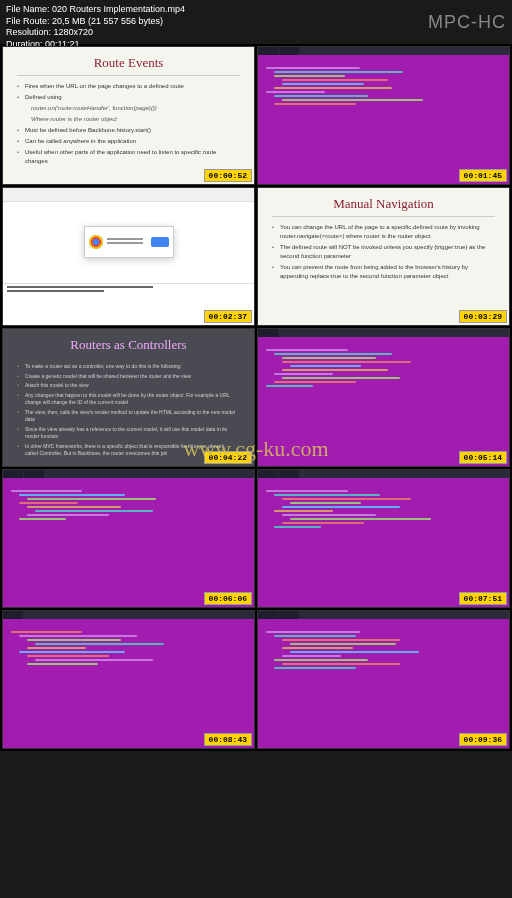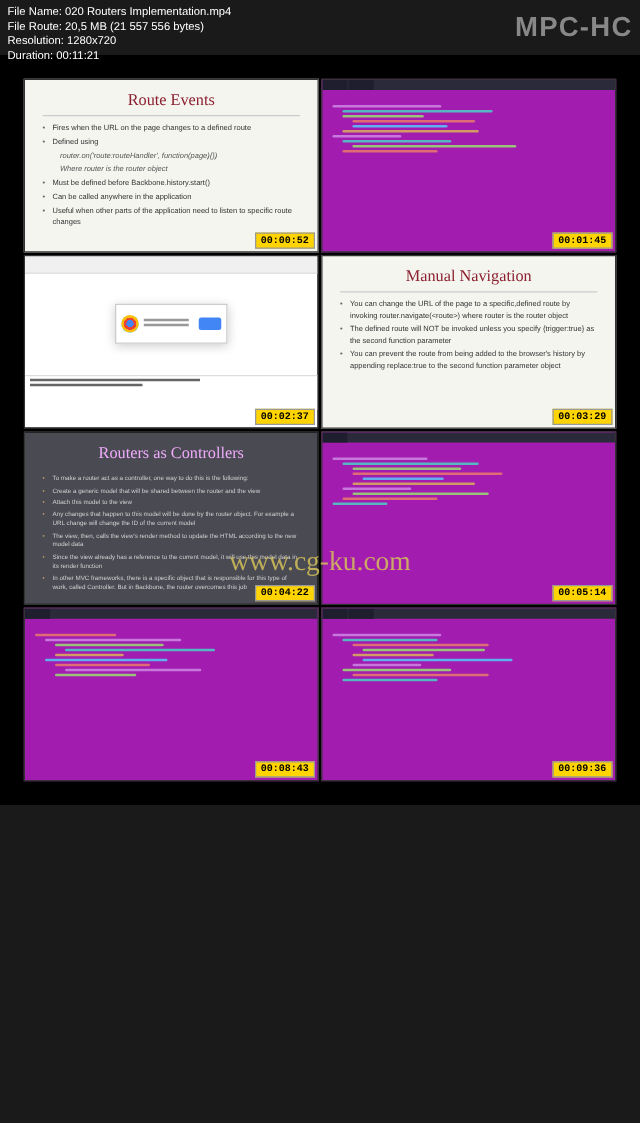--- a/index.html
+++ b/index.html
@@ -1,20 +1,20 @@
 <!DOCTYPE html>
 <html><head>
 <meta charset="utf-8">
 <style>
 *{margin:0;padding:0;box-sizing:border-box}
 body{width:512px;height:898px;background:#1a1a1a;font-family:Arial,sans-serif;overflow:hidden;position:relative}
 .header{background:#1a1a1a;color:#fff;padding:4px 6px;display:flex;justify-content:space-between;align-items:flex-start;height:44px}
 .header-info{font-size:9px;line-height:1.3}
-.header-logo{font-size:22px;font-weight:bold;letter-spacing:1px;color:#888;align-self:center}
-.grid{display:grid;grid-template-columns:1fr 1fr;gap:2px;padding:19px;background:#000}
+.header-logo{font-size:18px;font-weight:normal;letter-spacing:1px;color:#888;align-self:center}
+.grid{display:grid;grid-template-columns:1fr 1fr;gap:2px;padding:2px;background:#000}
 .thumb{background:#f5f5f0;height:139px;position:relative;overflow:hidden;border:1px solid #333}
 .thumb.code{background:#a21caf}
 .slide{padding:8px 14px}
 .slide-title{color:#8b2030;font-family:Georgia,serif;font-size:13px;text-align:center;margin-bottom:6px;border-bottom:1px solid #ccc;padding-bottom:4px}
 .slide-bullets{list-style:none;font-size:6px;color:#333;line-height:1.5}
 .slide-bullets li{padding-left:8px;position:relative;margin-bottom:2px}
 .slide-bullets li:before{content:"•";position:absolute;left:0;color:#666}
 .slide-bullets .sub{padding-left:14px;font-style:italic;color:#555}
 .slide-bullets .sub:before{content:""}
 .slide.dark{background:#4a4a52}
@@ -149,22 +149,58 @@
       <div class="code-line" style="width:30%;background:#61afef;margin-left:24px"></div>
       <div class="code-line" style="width:45%;background:#d19a66;margin-left:16px"></div>
       <div class="code-line" style="width:25%;background:#c678dd;margin-left:8px"></div>
       <div class="code-line" style="width:50%;background:#98c379;margin-left:16px"></div>
       <div class="code-line" style="width:35%;background:#e06c75;margin-left:8px"></div>
       <div class="code-line" style="width:20%;background:#56b6c2"></div>
     </div>
     <div class="timestamp">00:05:14</div>
   </div>
 
-
-
+  <div class="thumb code">
+    <div class="code-tabs">
+        <div class="code-tab"></div>
+        <div class="code-tab"></div>
+      </div>
+    <div class="code-lines">
+      <div class="code-line" style="width:30%;background:#c678dd"></div>
+      <div class="code-line" style="width:45%;background:#61afef;margin-left:8px"></div>
+      <div class="code-line" style="width:55%;background:#98c379;margin-left:16px"></div>
+      <div class="code-line" style="width:25%;background:#e06c75;margin-left:8px"></div>
+      <div class="code-line" style="width:40%;background:#d19a66;margin-left:16px"></div>
+      <div class="code-line" style="width:50%;background:#56b6c2;margin-left:24px"></div>
+      <div class="code-line" style="width:35%;background:#c678dd;margin-left:16px"></div>
+      <div class="code-line" style="width:20%;background:#98c379;margin-left:8px"></div>
+    </div>
+    <div class="timestamp">00:06:06</div>
+  </div>
+
+
+  <div class="thumb code">
+    <div class="code-tabs">
+        <div class="code-tab"></div>
+        <div class="code-tab"></div>
+      </div>
+    <div class="code-lines">
+      <div class="code-line" style="width:35%;background:#c678dd"></div>
+      <div class="code-line" style="width:45%;background:#56b6c2;margin-left:8px"></div>
+      <div class="code-line" style="width:55%;background:#e06c75;margin-left:16px"></div>
+      <div class="code-line" style="width:30%;background:#98c379;margin-left:24px"></div>
+      <div class="code-line" style="width:50%;background:#61afef;margin-left:16px"></div>
+      <div class="code-line" style="width:25%;background:#d19a66;margin-left:8px"></div>
+      <div class="code-line" style="width:40%;background:#c678dd;margin-left:16px"></div>
+      <div class="code-line" style="width:60%;background:#98c379;margin-left:24px"></div>
+      <div class="code-line" style="width:35%;background:#e06c75;margin-left:16px"></div>
+      <div class="code-line" style="width:20%;background:#56b6c2;margin-left:8px"></div>
+    </div>
+    <div class="timestamp">00:07:51</div>
+  </div>
 
   <div class="thumb code">
     <div class="code-tabs">
         <div class="code-tab"></div>
       </div>
     <div class="code-lines">
       <div class="code-line" style="width:30%;background:#e06c75"></div>
       <div class="code-line" style="width:50%;background:#c678dd;margin-left:8px"></div>
       <div class="code-line" style="width:40%;background:#98c379;margin-left:16px"></div>
       <div class="code-line" style="width:55%;background:#56b6c2;margin-left:24px"></div>

